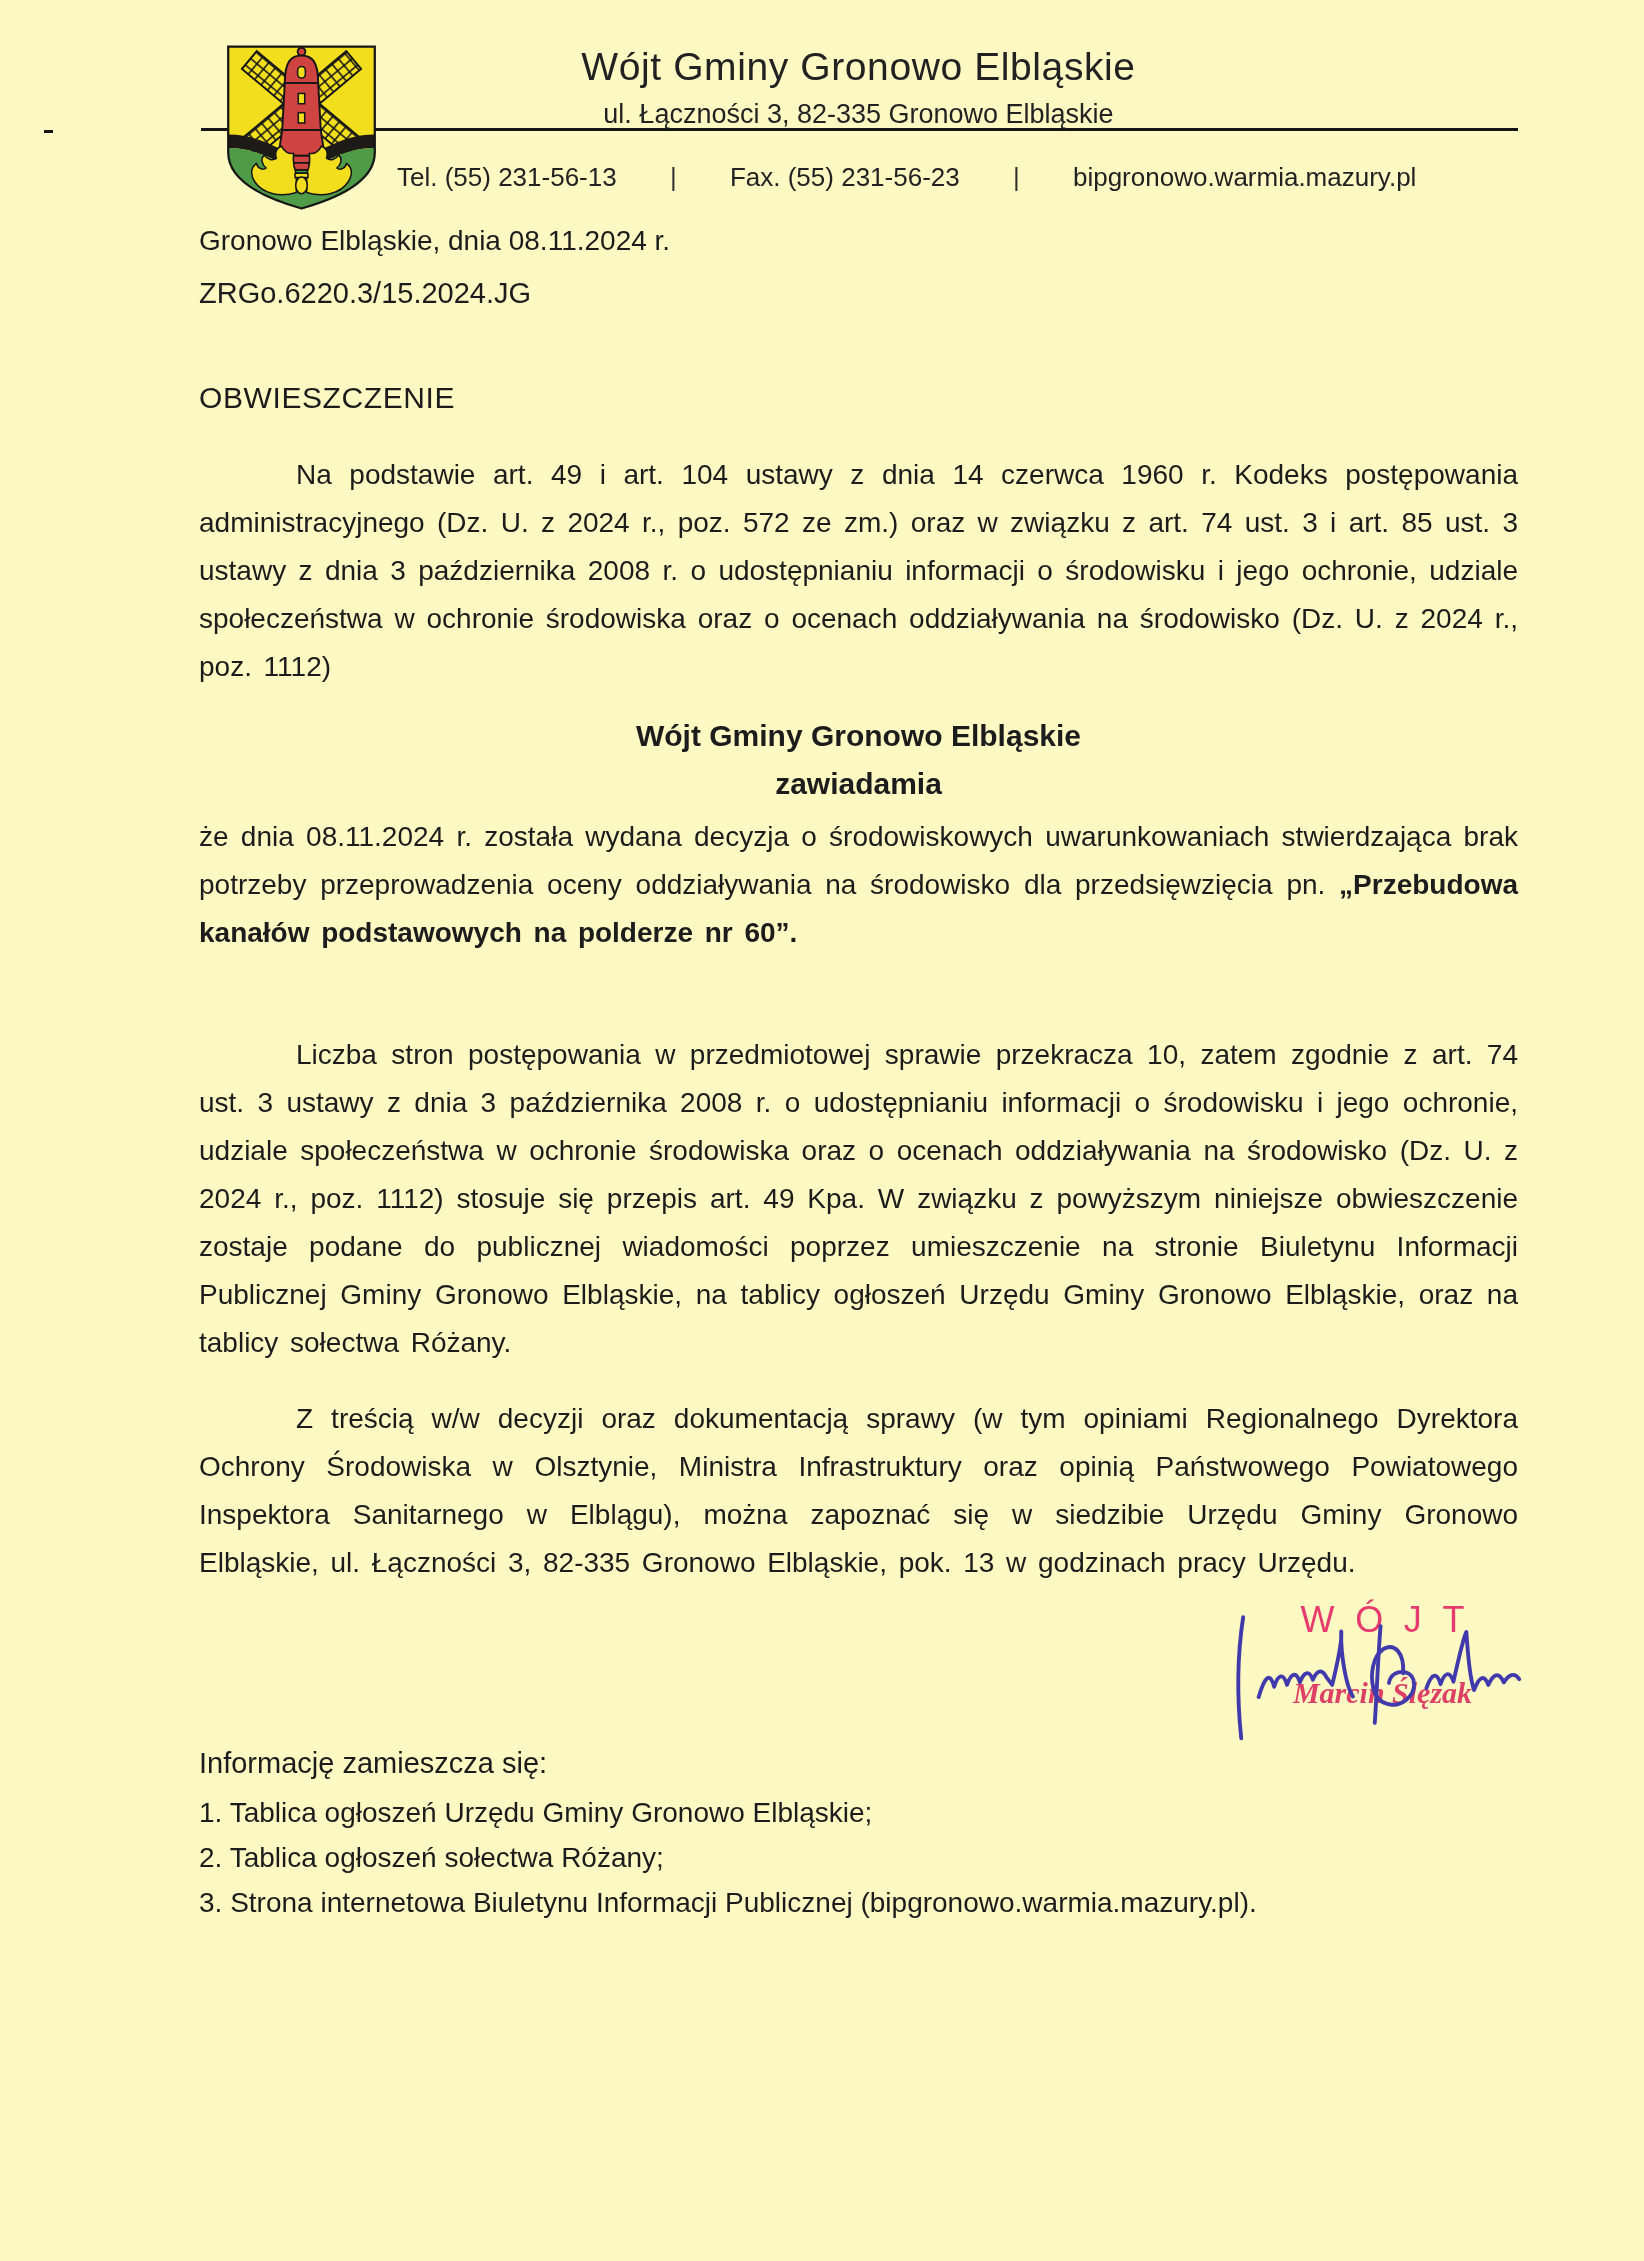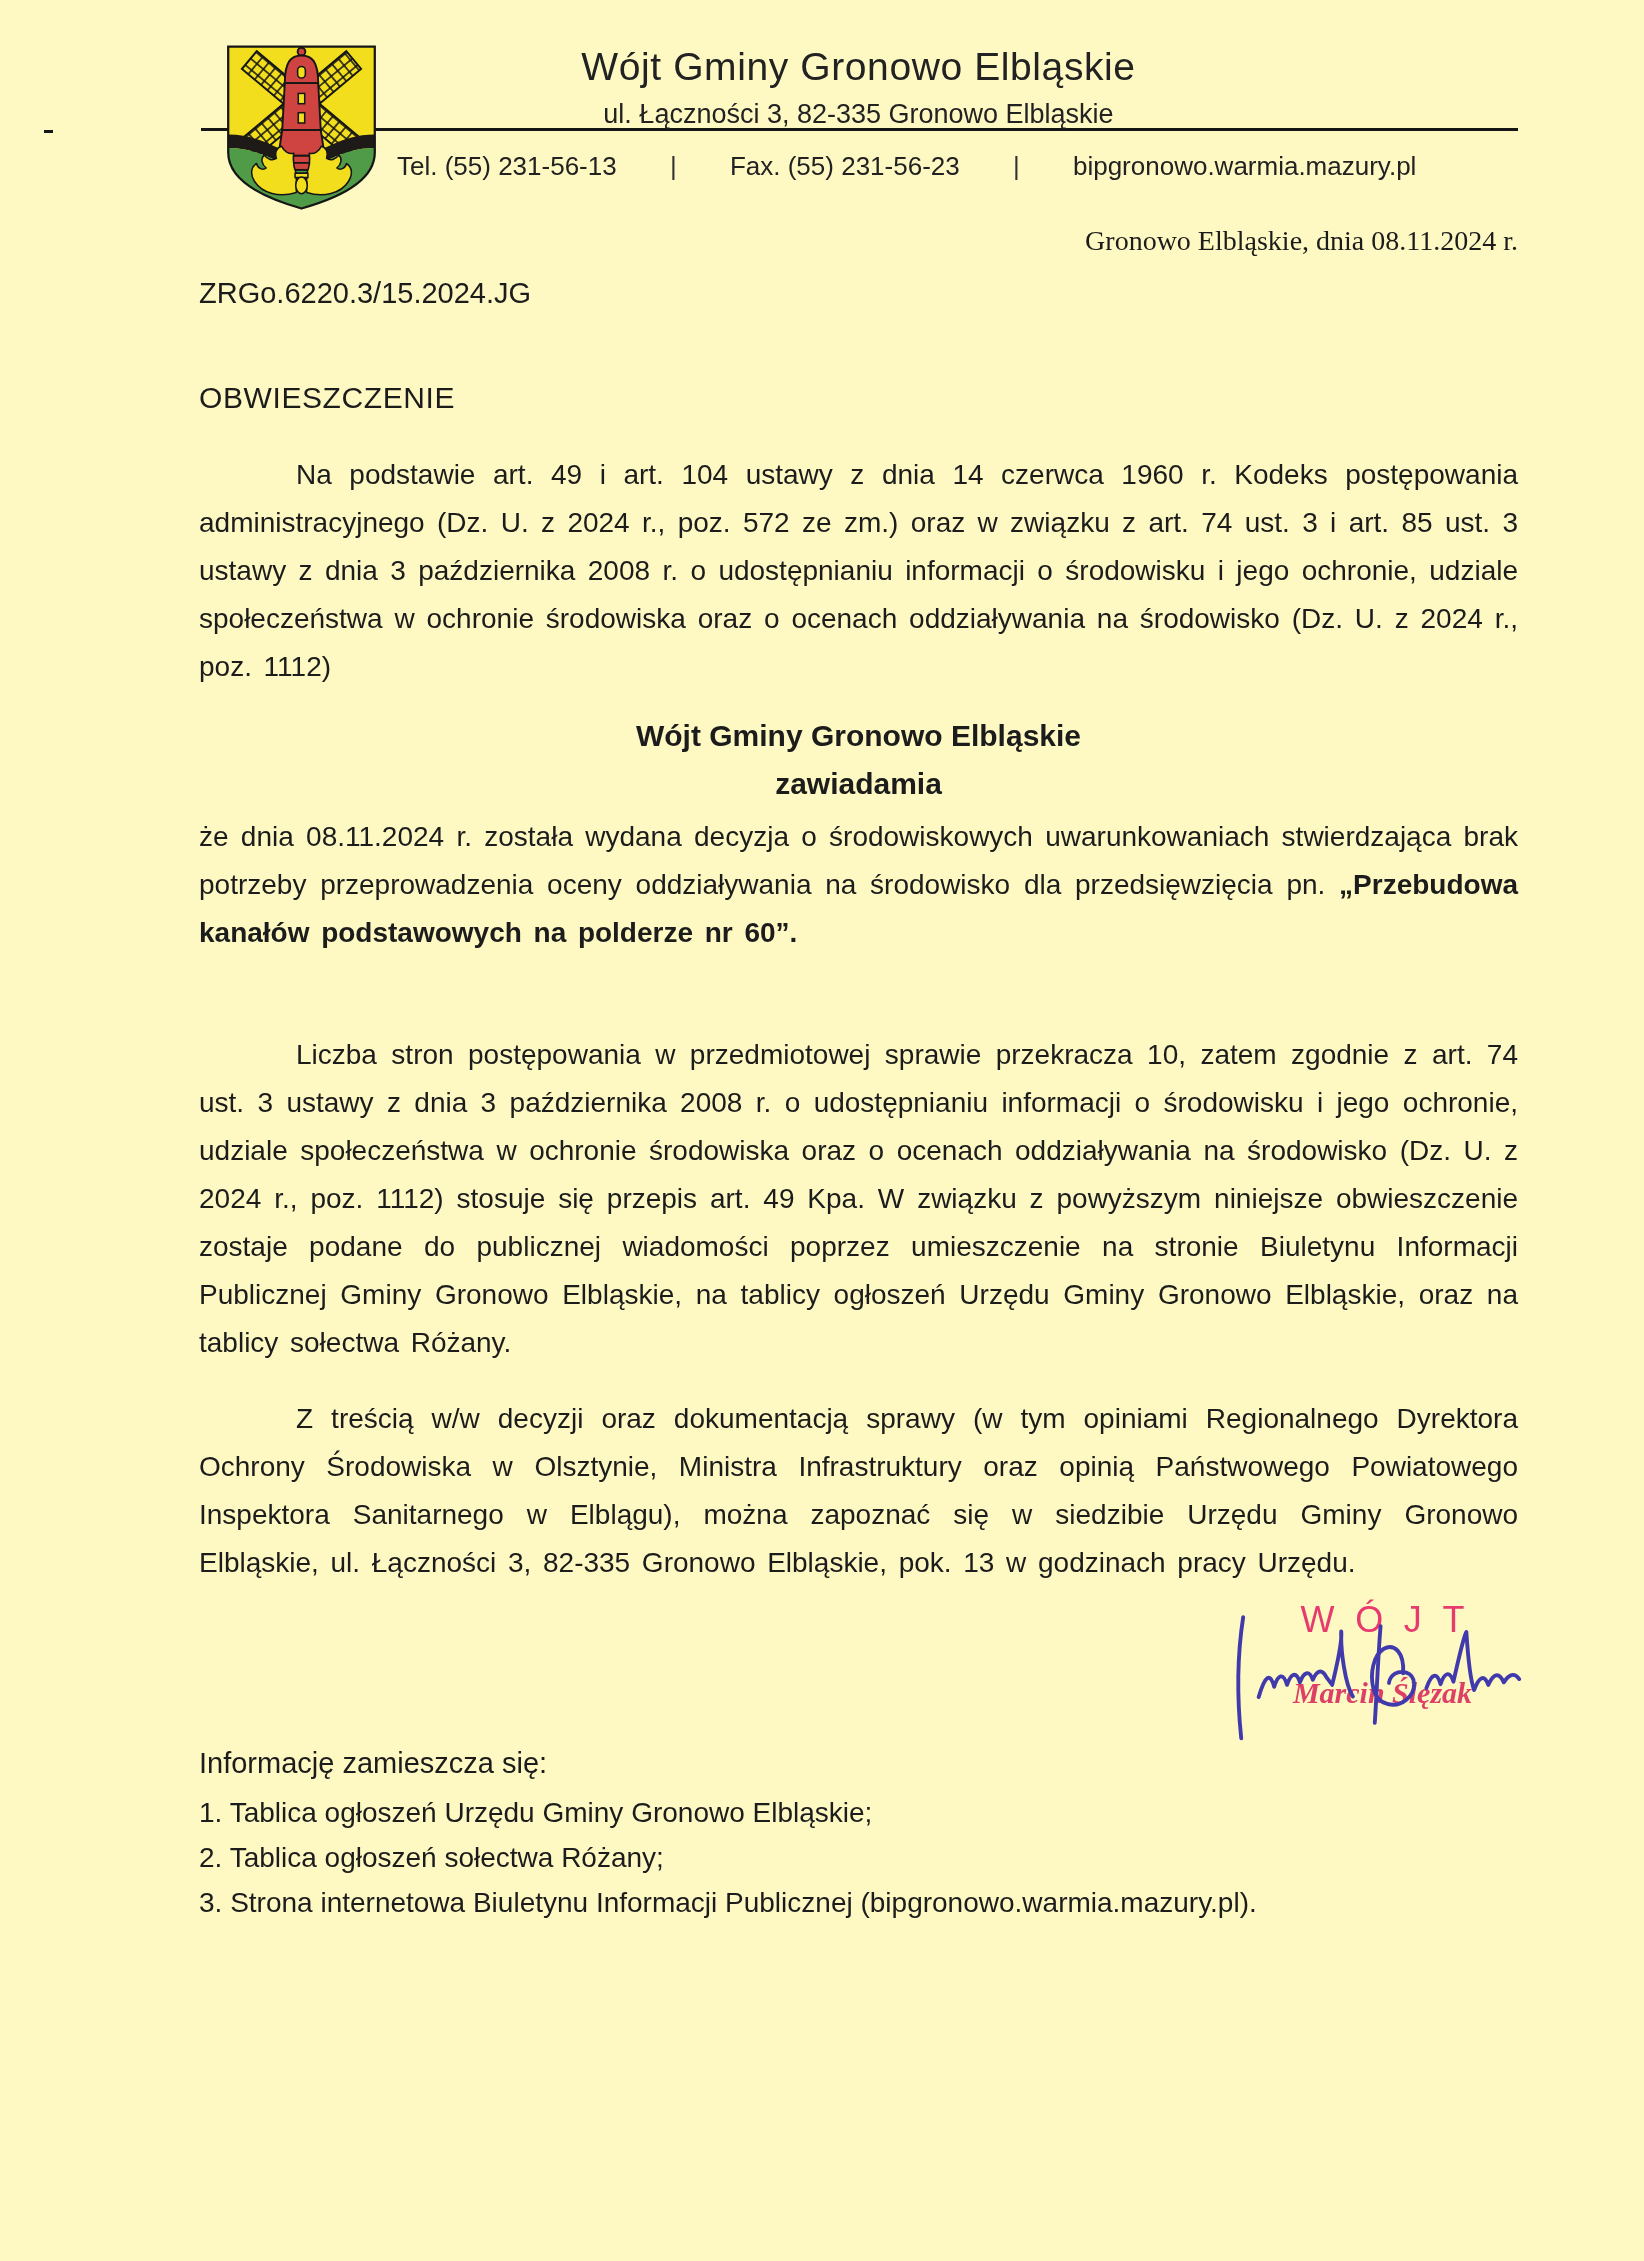--- a/index.html
+++ b/index.html
@@ -13,25 +13,25 @@
     padding-left:44px;
   }
   
   .header{position:relative;height:222px;}
   .header-rule{position:absolute;top:128px;left:157px;width:1317px;height:2.6px;background:#161616;}
   .header-rule-stub{position:absolute;top:130px;left:0;width:9px;height:2.6px;background:#161616;}
   .coat{position:absolute;top:43px;left:181px;width:153px;height:169px;z-index:2;}
   .header-text{position:absolute;top:45px;left:155px;right:170px;text-align:center;}
   .header-title{font-size:39px;letter-spacing:0.6px;color:#222;}
   .header-address{font-size:27px;margin-top:10.3px;color:#222;}
-  .contact-row{position:absolute;top:151px;left:353px;font-size:26px;color:#222;white-space:nowrap;}
+  .contact-row{position:absolute;top:162px;left:353px;font-size:26px;color:#222;white-space:nowrap;}
   .contact-row .sep{display:inline-block;margin:0 46px;color:#333;}
   
   .content{padding:0 170px 0 155px;}
-  .date-line{margin-top:3.2px;font-size:28px;text-align:right;font-family:Liberation Serif, serif;}
+  .date-line{margin-top:3.2px;font-size:28px;}
   .ref-number{margin-top:20px;font-size:29px;text-align:left;}
   .doc-heading{margin-top:71px;font-size:30px;font-weight:normal;text-align:left;letter-spacing:0.6px;}
   .para{
     font-size:28px;line-height:48px;
     text-align:justify;text-align-last:left;
     word-spacing:3.9px;
   }
   .indent{text-indent:97px;}
   .p1{margin-top:36px;}
   .sub-heading{font-size:30px;font-weight:bold;text-align:center;}

